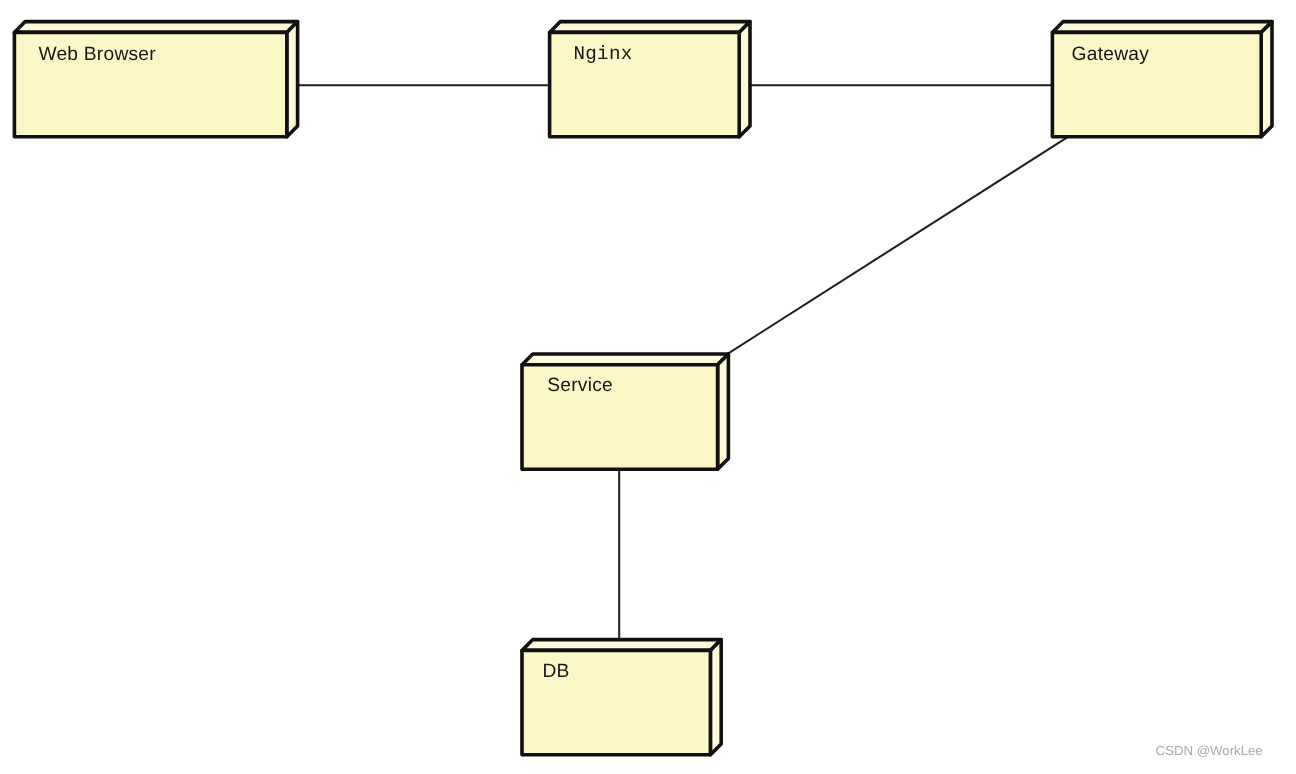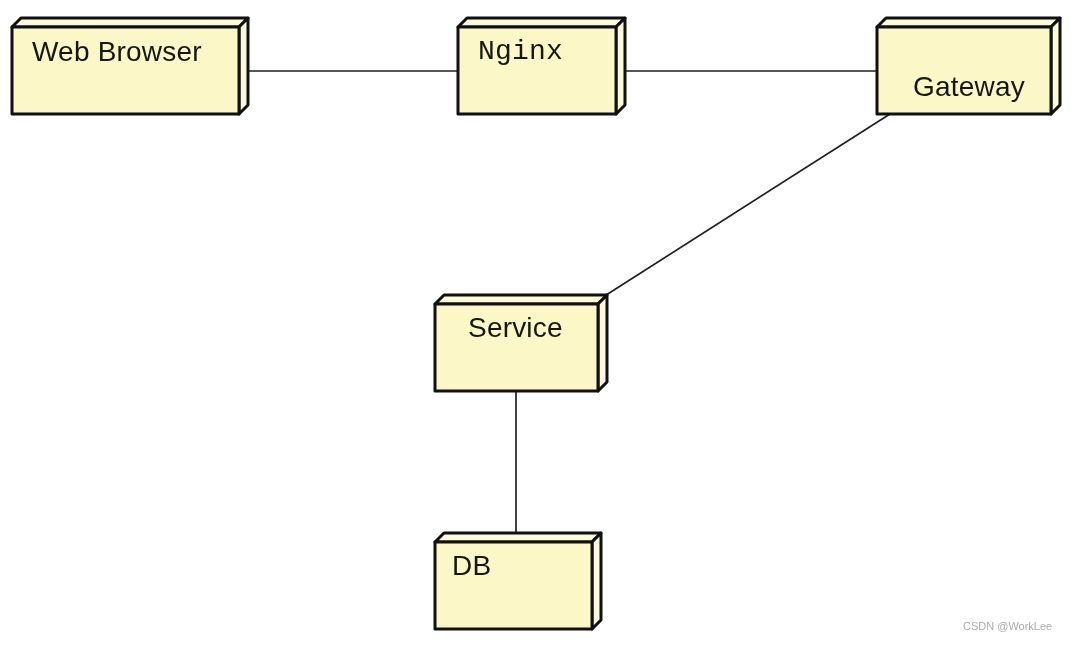--- a/index.html
+++ b/index.html
@@ -34,21 +34,21 @@
     stroke-width: 3;
     stroke-linejoin: round;
   }
   .edge {
     stroke: var(--edge-color, #1f1f1f);
     stroke-width: 1.7;
     fill: none;
   }
   .node-label {
     position: absolute;
-    font-size: 28px;
+    font-size: 16px;
     font-weight: 500;
     color: #161616;
     letter-spacing: 0.2px;
     white-space: nowrap;
     line-height: 1.1;
   }
   .watermark {
     position: absolute;
     left: 963px;
     top: 620px;
@@ -97,19 +97,19 @@
 
     <g>
       <polygon class="node-face-depth" points="435,542 444,533 601,533 592,542"></polygon>
       <polygon class="node-face-depth" points="592,542 601,533 601,620 592,629"></polygon>
       <rect class="node-face" x="435" y="542" width="157" height="87"></rect>
     </g>
   </svg>
 
   <div class="node-label" style="left:32px; top:37px;">Web Browser</div>
   <div class="node-label" style="left:478px; top:37px;font-family:Liberation Mono, monospace;">Nginx</div>
-  <div class="node-label" style="left:913px; top:37px;margin-top:35px;">Gateway</div>
-  <div class="node-label" style="left:456px; top:313px;margin-left:12px;">Service</div>
+  <div class="node-label" style="left:893px; top:37px;">Gateway</div>
+  <div class="node-label" style="left:456px; top:313px;">Service</div>
   <div class="node-label" style="left:452px; top:551px;">DB</div>
 
   <div class="watermark">CSDN @WorkLee</div>
 
 </div>
 
 </body></html>

